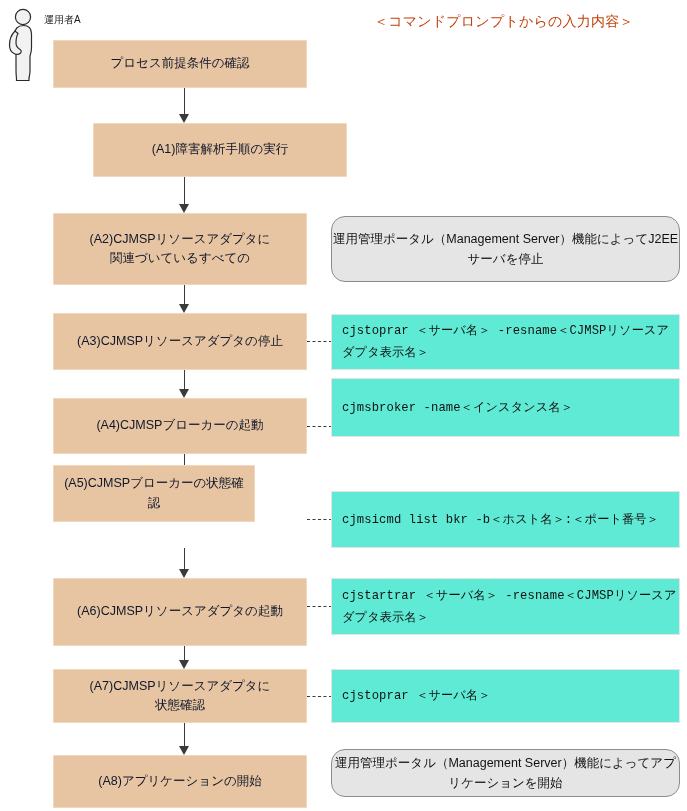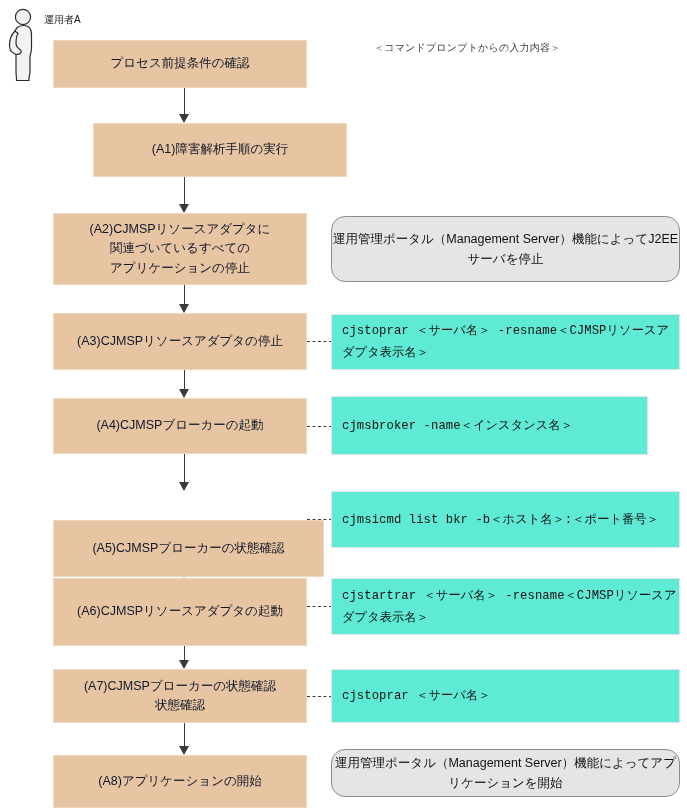--- a/index.html
+++ b/index.html
@@ -33,25 +33,24 @@
     font-size: 10px;
     color: #1a1a1a;
     white-space: nowrap;
   }
 
   
   .col-header {
     position: absolute;
     left: 374px;
     top: 13px;
-    font-size: 10px;
-    color: #404040;
+    font-size: 14px;
+    color: #c2410c;
     white-space: nowrap;
     letter-spacing: 0.2px;
-    margin-top: 28px;
   }
 
   
   .proc {
     position: absolute;
     left: 53px;
     width: 254px;
     box-sizing: border-box;
     background: #e8c5a2;
     border: 1px solid #f0d8bd;
@@ -213,65 +212,64 @@
       </div>
       <div class="proc" style="left: 53px; top: 123px; width: 254px; height: 54px; margin-left: 40px;">
         <div>
           <span>(A1)障害解析手順の実行</span>
         </div>
       </div>
       <div class="proc" style="left: 53px; top: 213px; width: 254px; height: 72px;">
         <div>
           <span>(A2)CJMSPリソースアダプタに</span>
           <span>関連づいているすべての</span>
-          <span>アプリケーションの停止</span>
         </div>
       </div>
       <div class="note" style="left: 331px; top: 216px; width: 349px; height: 66px;">
         <div><span>運用管理ポータル（Management Server）</span><span>機能によってJ2EEサーバを停止</span></div>
       </div>
       <div class="proc" style="left: 53px; top: 313px; width: 254px; height: 57px;">
         <div>
           <span>(A3)CJMSPリソースアダプタの停止</span>
         </div>
       </div>
       <div class="dash" style="top: 341px;"></div>
       <div class="cmdbox" style="left: 331px; top: 314px; width: 349px; height: 56px;">
         <div><span class="mono">cjstoprar ＜サーバ名＞ -resname</span><span class="mono">＜CJMSPリソースアダプタ表示名＞</span></div>
       </div>
       <div class="proc" style="left: 53px; top: 398px; width: 254px; height: 56px;">
         <div>
           <span>(A4)CJMSPブローカーの起動</span>
         </div>
       </div>
       <div class="dash" style="top: 426px;"></div>
-      <div class="cmdbox" style="left: 331px; top: 396px; width: 317px; height: 59px;">
+      <div class="cmdbox" style="left: 331px; top: 378px; width: 349px; height: 59px;">
         <div><span class="mono">cjmsbroker -name＜インスタンス名＞</span></div>
       </div>
-      <div class="proc" style="left: 53px; top: 520px; width: 271px; height: 57px;">
+      <div class="proc" style="left: 53px; top: 465px; width: 202px; height: 57px;">
         <div>
           <span>(A5)CJMSPブローカーの状態確認</span>
         </div>
       </div>
       <div class="dash" style="top: 519px;"></div>
       <div class="cmdbox" style="left: 331px; top: 491px; width: 349px; height: 57px;">
         <div><span class="mono">cjmsicmd list bkr -b＜ホスト名＞:＜ポート番号＞</span></div>
       </div>
       <div class="proc" style="left: 53px; top: 578px; width: 254px; height: 68px;">
         <div>
           <span>(A6)CJMSPリソースアダプタの起動</span>
         </div>
       </div>
       <div class="dash" style="top: 606px;"></div>
       <div class="cmdbox" style="left: 331px; top: 578px; width: 349px; height: 57px;">
         <div><span class="mono">cjstartrar ＜サーバ名＞ -resname</span><span class="mono">＜CJMSPリソースアダプタ表示名＞</span></div>
       </div>
       <div class="proc" style="left: 53px; top: 669px; width: 254px; height: 54px;">
         <div>
-          <span>(A7)CJMSPブローカーの状態確認</span>
+          <span>(A7)CJMSPリソースアダプタに</span>
           <span>状態確認</span>
         </div>
       </div>
       <div class="dash" style="top: 696px;"></div>
       <div class="cmdbox" style="left: 331px; top: 669px; width: 349px; height: 54px;">
         <div><span class="mono">cjstoprar ＜サーバ名＞</span></div>
       </div>
       <div class="proc" style="left: 53px; top: 755px; width: 254px; height: 53px;">
         <div>
           <span>(A8)アプリケーションの開始</span>

